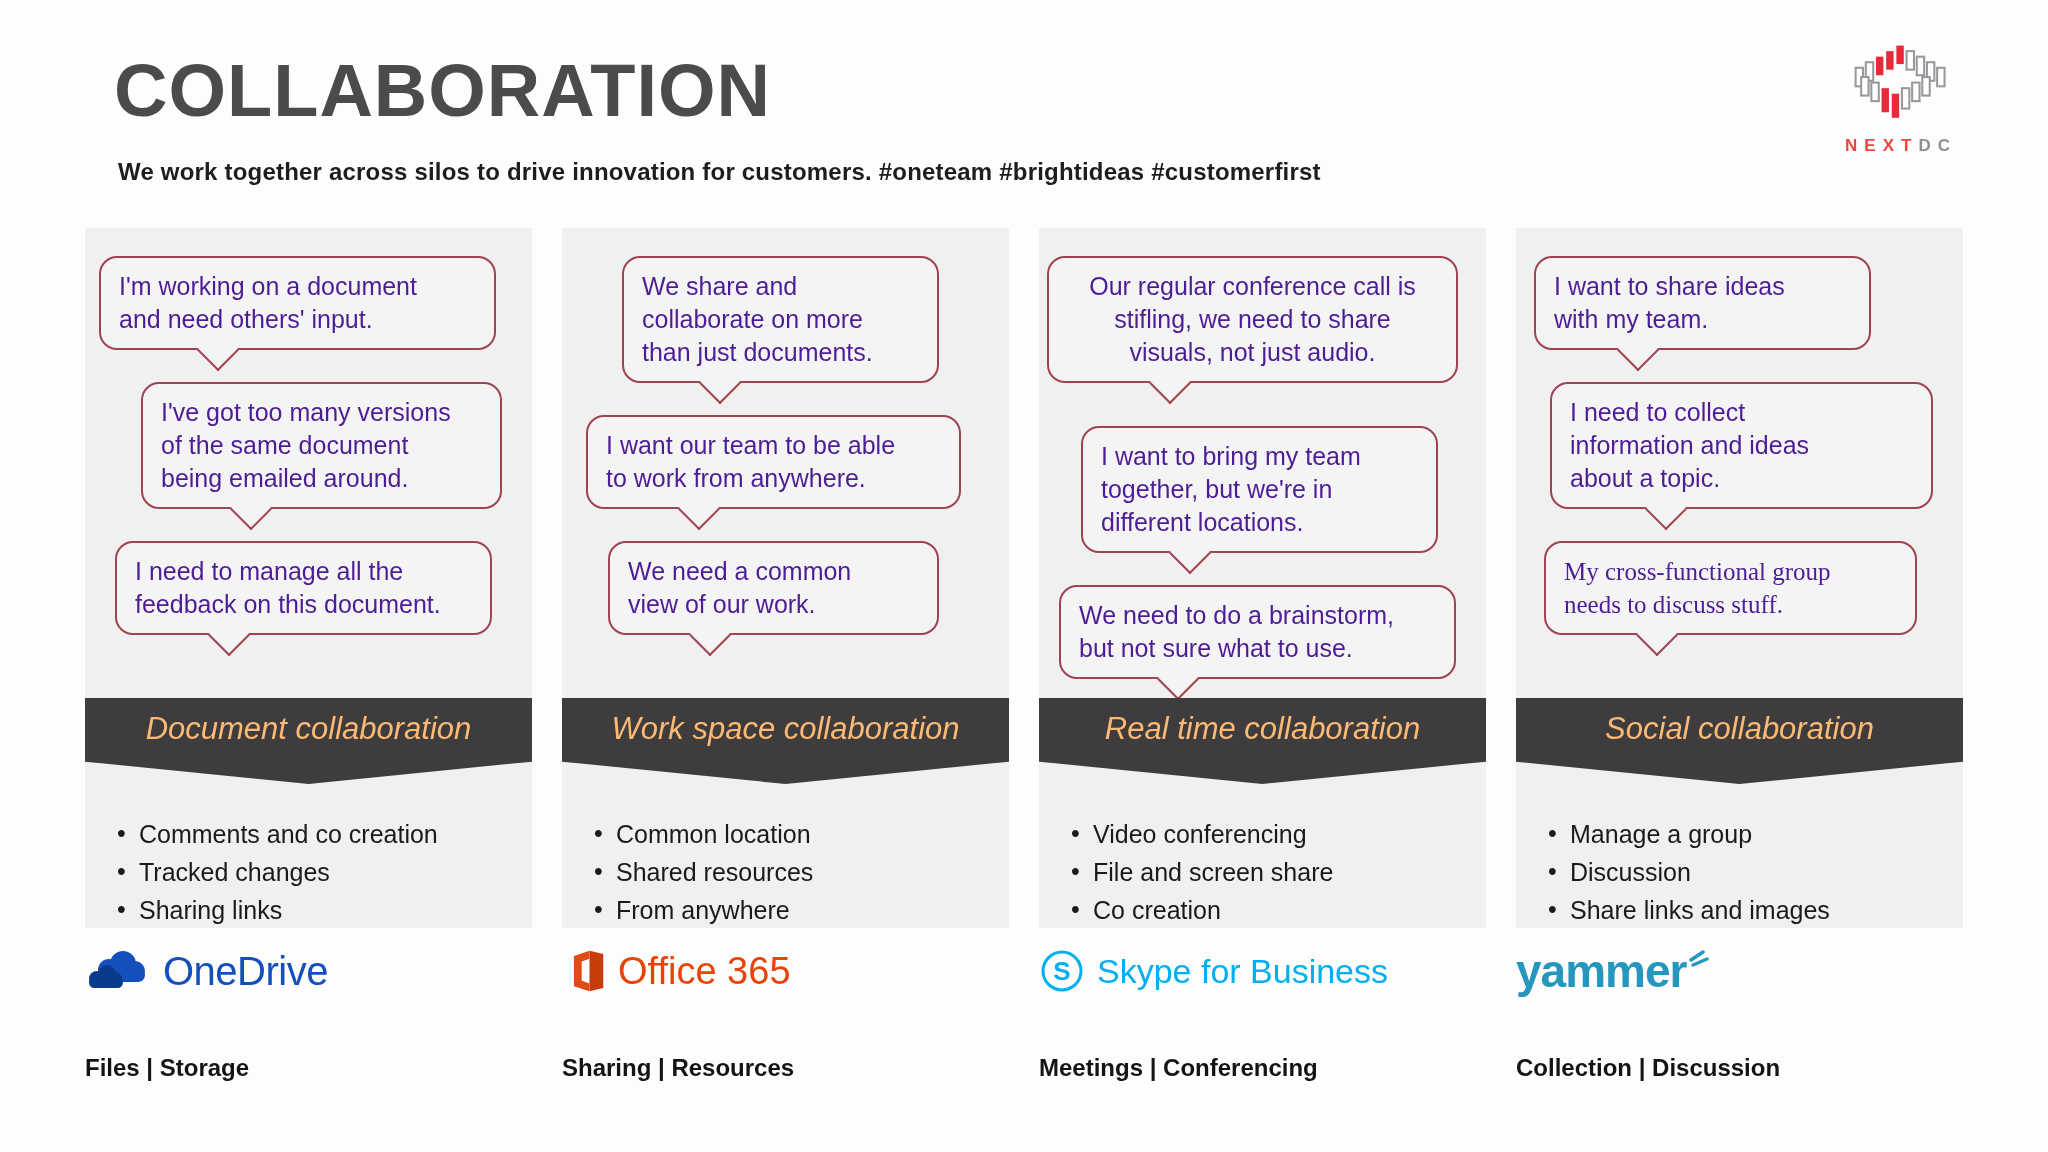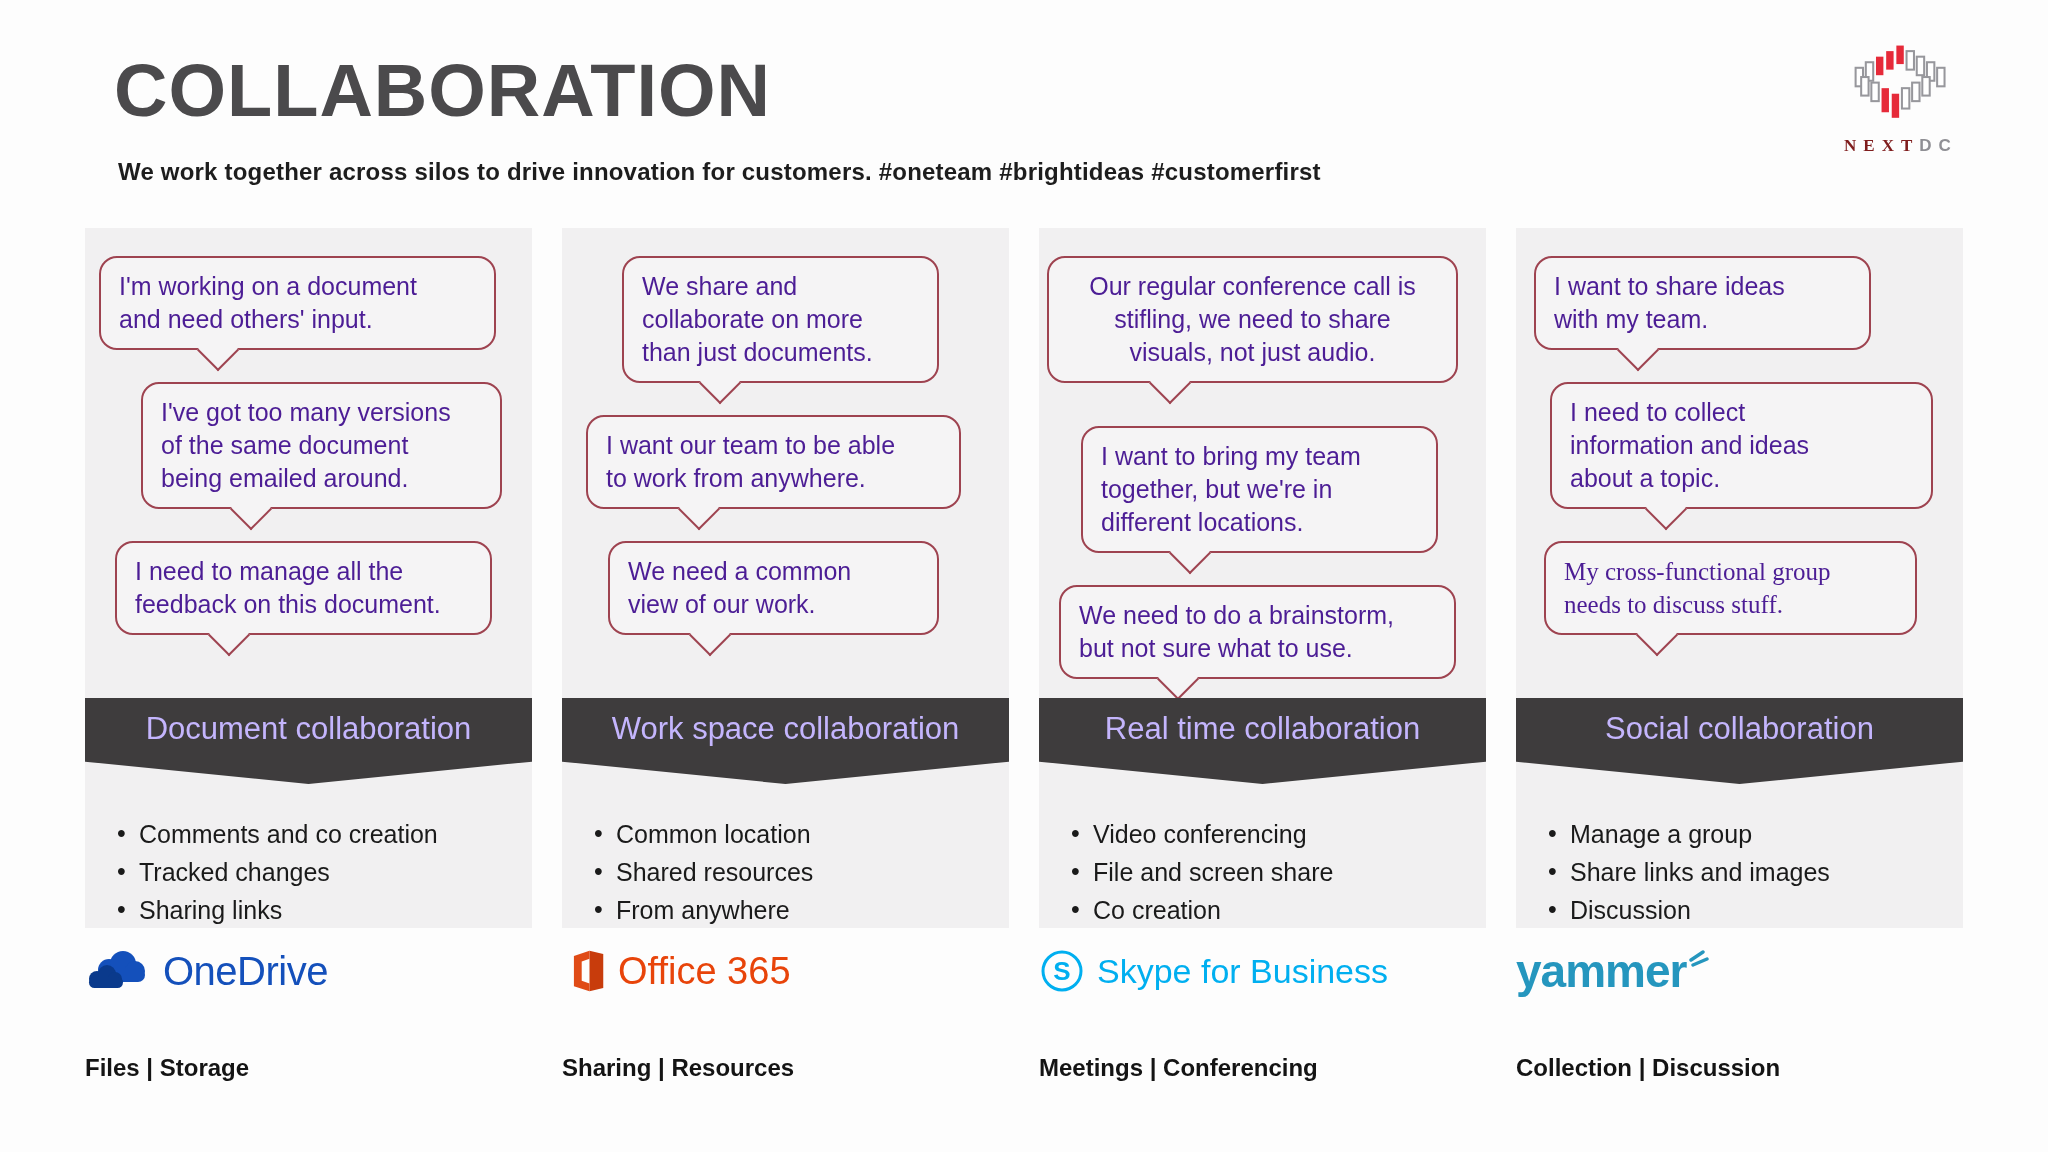--- a/index.html
+++ b/index.html
@@ -16,21 +16,21 @@
     color:#4b4a4c;
   }
   .slide-subtitle{
     position:absolute;left:118px;top:158px;
     font-size:24px;font-weight:bold;color:#1d1d1d;letter-spacing:0.2px;
   }
   .brand{
     position:absolute;right:72px;top:40px;width:150px;text-align:center;
   }
   .brand-word{margin-top:4px;font-size:17px;font-weight:bold;letter-spacing:7px;}
-  .brand-word .red{color:#7f1d1d;font-family:Liberation Serif, serif;}
+  .brand-word .red{color:#ef4444;}
   .brand-word .gray{color:#8f8f94;}
   
   .columns{
     position:absolute;left:85px;top:228px;width:1878px;
     display:flex;gap:30px;
   }
   .column{flex:1;min-width:0;}
   .panel-top{
     background:#f1f0f1;height:470px;box-sizing:border-box;padding-top:28px;
   }
@@ -54,21 +54,21 @@
   .col2 .bubble:nth-of-type(3){margin:0 70px 0 46px;}
   .col3 .bubble:nth-of-type(1){margin:0 28px 43px 8px;text-align:center;}
   .col3 .bubble:nth-of-type(2){margin:0 48px 32px 42px;}
   .col3 .bubble:nth-of-type(3){margin:0 30px 0 20px;}
   .col4 .bubble:nth-of-type(1){margin:0 92px 32px 18px;}
   .col4 .bubble:nth-of-type(2){margin:0 30px 32px 34px;}
   .col4 .bubble:nth-of-type(3){margin:0 46px 12px 28px;font-family:Liberation Serif, serif;}
   .banner{
     position:relative;z-index:2;height:86px;background:#3e3c3d;
     clip-path:polygon(0 0,100% 0,100% 74%,50% 100%,0 74%);
-    color:#c4b5fd;font-size:31px;text-align:center;line-height:62px;
+    color:#fdba74;font-size:31px;text-align:center;line-height:62px;font-style:italic;
   }
   .panel-bottom{
     background:#f1f0f1;margin-top:-22px;height:166px;box-sizing:border-box;
     padding:42px 10px 0 14px;
   }
   .feature-list{list-style:none;margin:16px;padding:0;}
   .feature-list li{
     font-size:25px;color:#1a1a1a;margin-bottom:9px;padding-left:24px;position:relative;
   }
   .feature-list li::before{
@@ -225,22 +225,22 @@
       <div class="bubble">I need to collect
 information and ideas
 about a topic.</div>
       <div class="bubble">My cross-functional group
 needs to discuss stuff.</div>
     </div>
     <div class="banner">Social collaboration</div>
     <div class="panel-bottom">
       <ul class="feature-list">
         <li>Manage a group</li>
+        <li>Discussion</li>
         <li>Share links and images</li>
-        <li>Discussion</li>
       </ul>
     </div>
     <div class="logo-row">
       <div class="yammer-wrap">
         <span class="yammer-name">yammer</span>
         <svg width="24" height="22" viewBox="0 0 24 22" style="margin:2px 0 0 2px;">
           <path d="M3 10 L15 2 M5 15 L19 9" stroke="#2596be" stroke-width="3.4" stroke-linecap="round" fill="none"></path>
         </svg>
       </div>
     </div>

